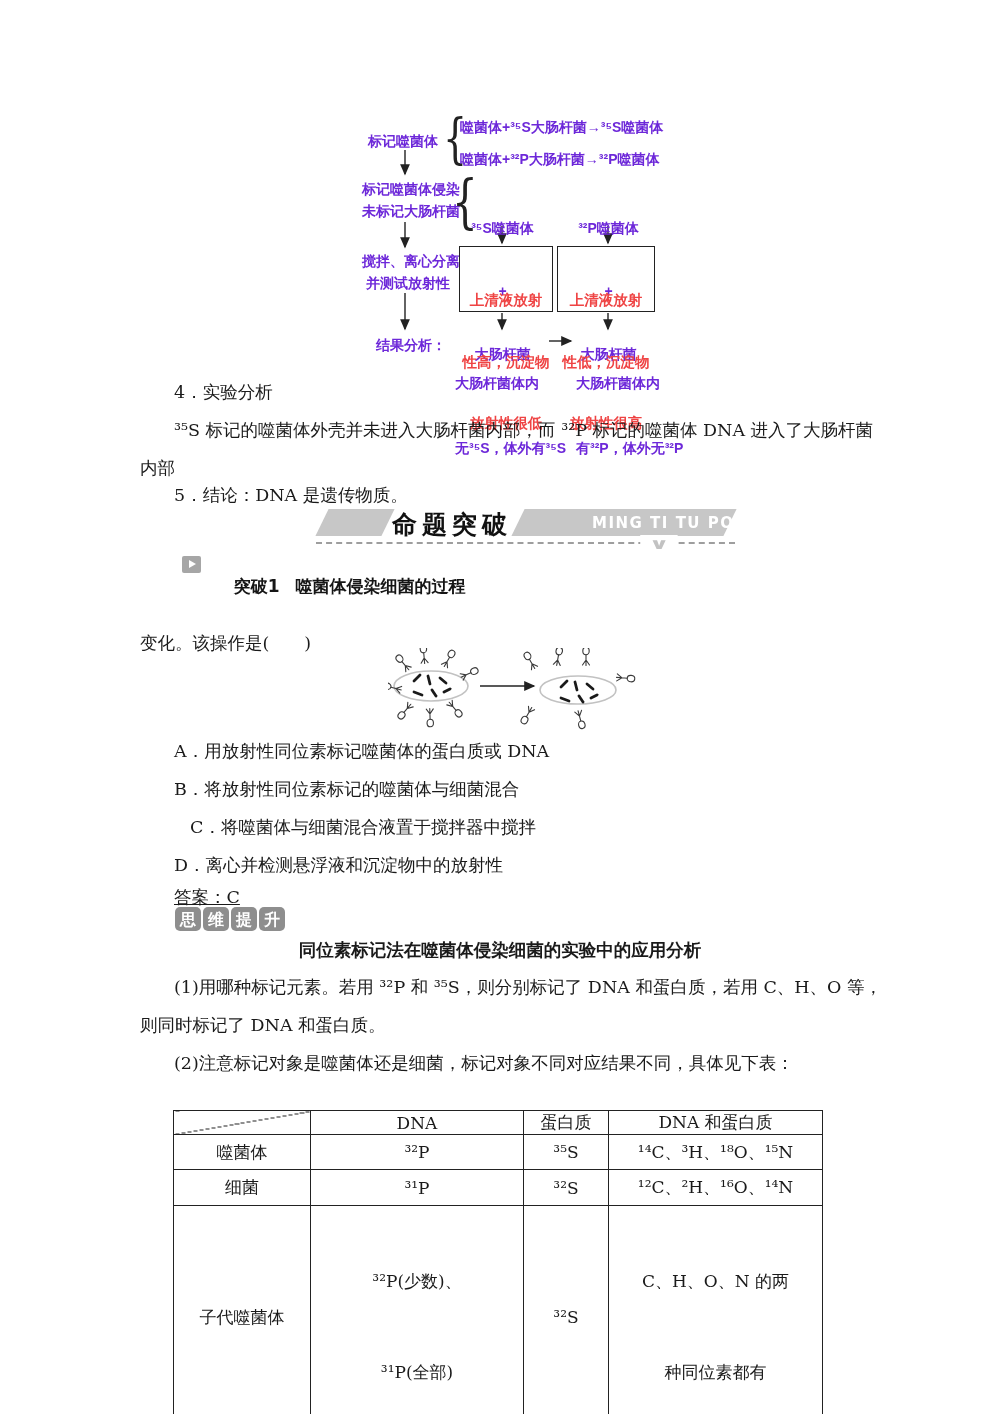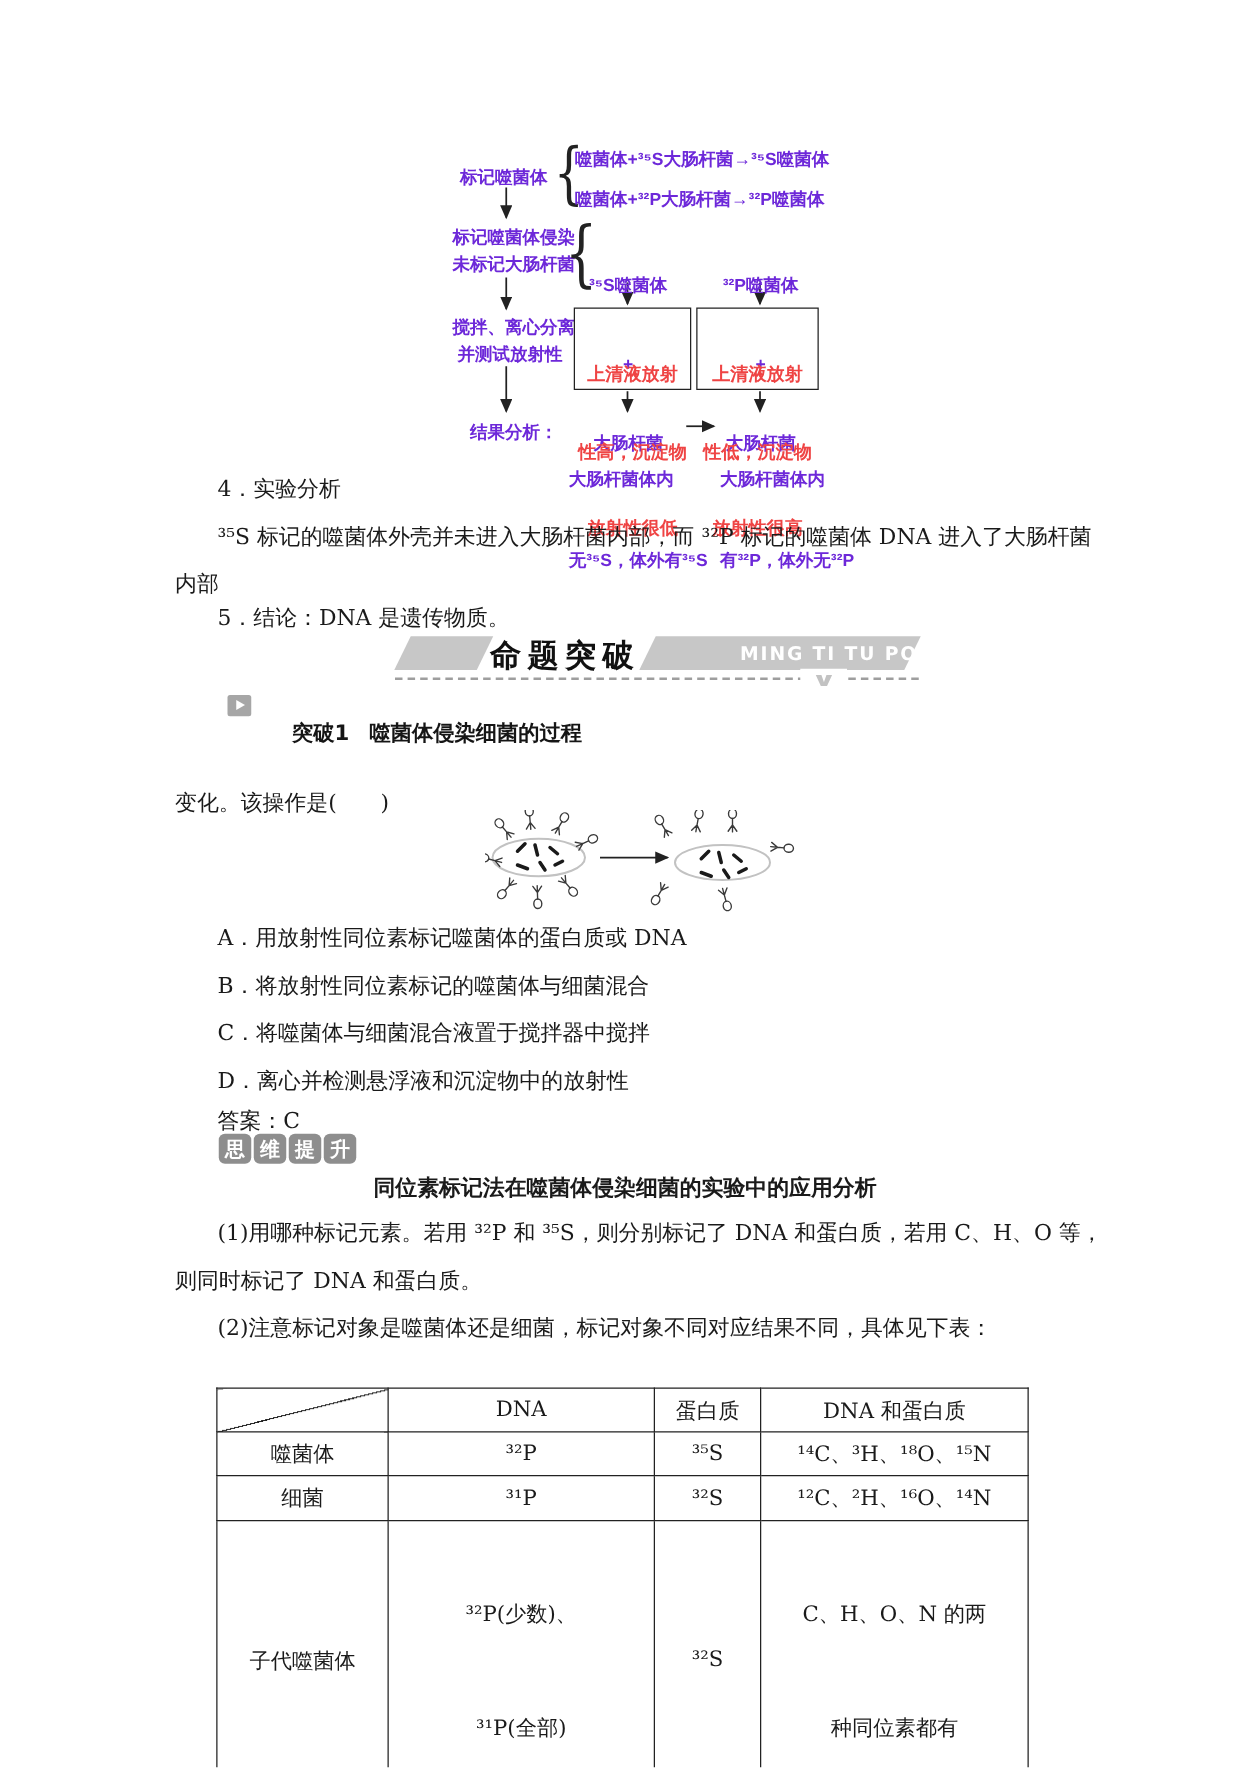--- a/index.html
+++ b/index.html
@@ -173,44 +173,44 @@
     <use href="#phg" transform="translate(143,14) rotate(-30)"></use>
     <use href="#phg" transform="translate(170,10) rotate(10)"></use>
     <use href="#phg" transform="translate(198,10) rotate(0)"></use>
     <use href="#phg" transform="translate(236,30) rotate(95)"></use>
     <use href="#phg" transform="translate(140,66) rotate(-150)"></use>
     <use href="#phg" transform="translate(192,70) rotate(165)"></use>
   </svg>
 
   <div class="tl" style="left:174px;top:740px;">A．用放射性同位素标记噬菌体的蛋白质或 DNA</div>
   <div class="tl" style="left:174px;top:778px;">B．将放射性同位素标记的噬菌体与细菌混合</div>
-  <div class="tl" style="left:174px;top:816px;">C．将噬菌体与细菌混合液置于搅拌器中搅拌</div>
+  <div class="tl" style="left:190px;top:816px;">C．将噬菌体与细菌混合液置于搅拌器中搅拌</div>
   <div class="tl" style="left:174px;top:854px;">D．离心并检测悬浮液和沉淀物中的放射性</div>
-  <div class="tl" style="left:174px;top:886px;">答案：C</div>
+  <div class="tl" style="left:174px;top:886px;text-decoration:underline;">答案：C</div>
 
   <div class="badge" style="left:175px;top:907px;">
     <span>思</span>
     <span>维</span>
     <span>提</span>
     <span>升</span>
   </div>
   <div class="center-title" style="top:938px;">同位素标记法在噬菌体侵染细菌的实验中的应用分析</div>
   <div class="tl" style="left:174px;top:976px;">(1)用哪种标记元素。若用 ³²P 和 ³⁵S，则分别标记了 DNA 和蛋白质，若用 C、H、O 等，</div>
   <div class="tl" style="left:140px;top:1014px;">则同时标记了 DNA 和蛋白质。</div>
   <div class="tl" style="left:174px;top:1052px;">(2)注意标记对象是噬菌体还是细菌，标记对象不同对应结果不同，具体见下表：</div>
 
   <table class="iso">
     <colgroup>
         <col style="width:137px">
         <col style="width:213px">
         <col style="width:85px">
         <col style="width:214px">
       </colgroup>
     <tbody>
-        <tr style="height:35px;">
+        <tr style="height:24px;">
       <td class="corner"></td>
       <td>DNA</td>
       <td>蛋白质</td>
       <td>DNA 和蛋白质</td>
     </tr>
     <tr style="height:35px;">
       <td>噬菌体</td>
       <td>³²P</td>
       <td>³⁵S</td>
       <td>¹⁴C、³H、¹⁸O、¹⁵N</td>

